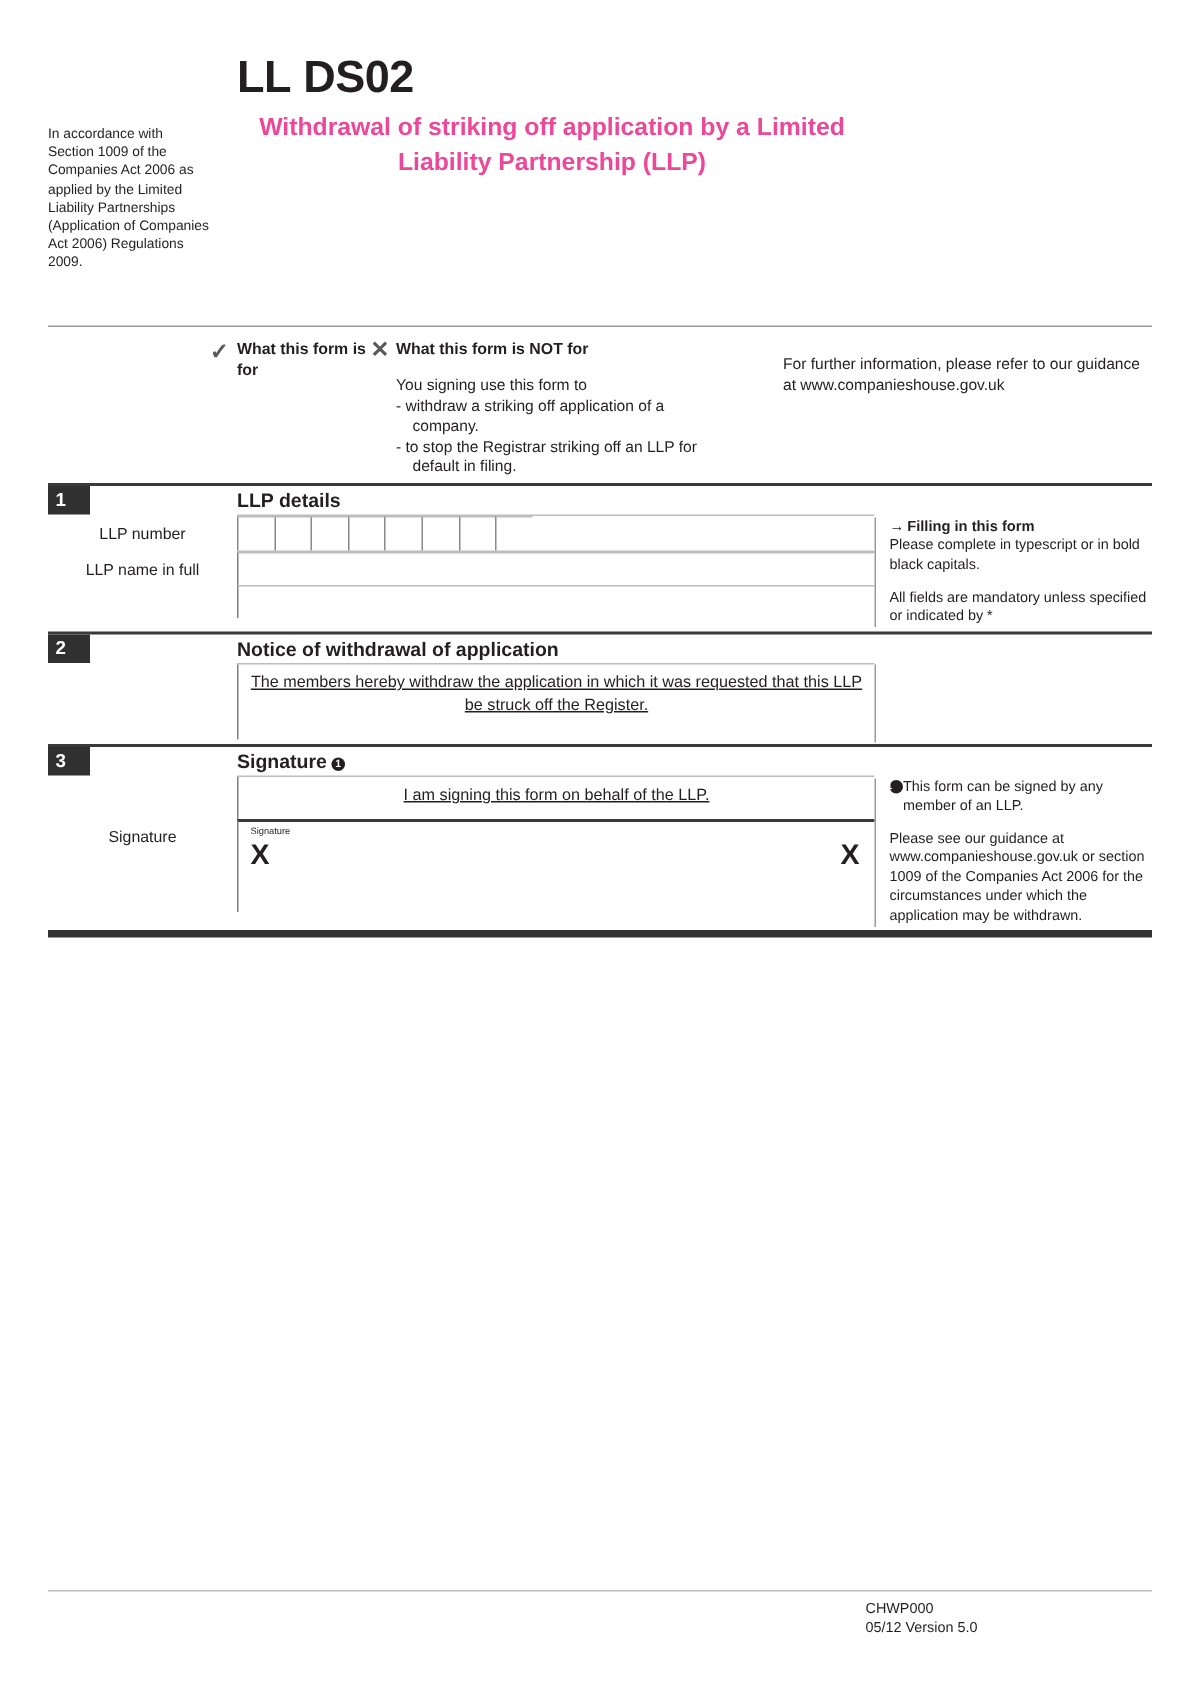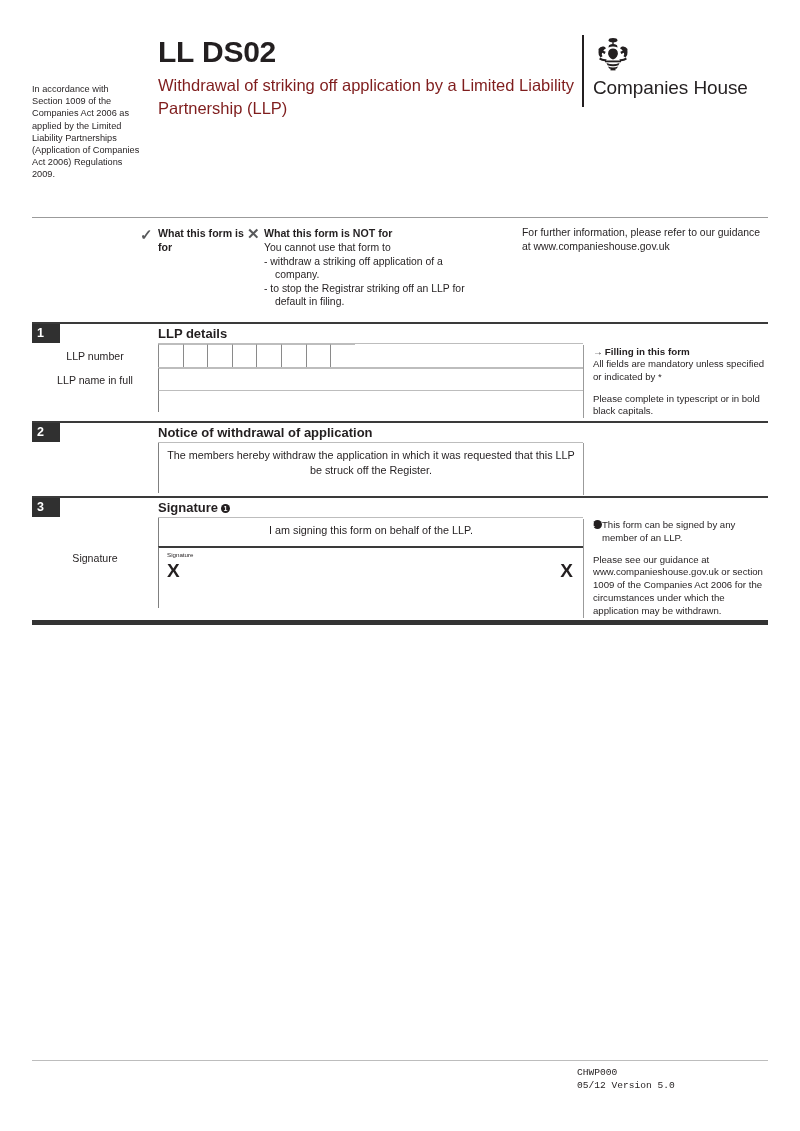--- a/index.html
+++ b/index.html
@@ -55,22 +55,23 @@
     letter-spacing: -0.3px;
     color: #231f20;
     white-space: nowrap;
   }
   .form-code .bold { font-weight: bold; }
   .form-code .light { font-weight: bold; }
   .form-title {
     margin-top: 5px;
     font-size: 16.5px;
     line-height: 23px;
-    font-weight: normal;
-    color: #7f1d1d;
+    font-weight: bold;
+    color: #ec4899;
+    text-align: center;
   }
 
   .ch-logo {
     position: absolute;
     right: 0;
     top: 0px;
     width: 186px;
     height: 72px;
     border-left: 2px solid #231f20;
     padding-left: 9px;
@@ -103,20 +104,21 @@
   .g-col.three { width: 290px; padding-left: 44px; }
   .g-head {
     font-size: 10.6px;
     font-weight: bold;
     line-height: 14px;
     margin-bottom: 1px;
   }
   .g-body {
     font-size: 10.4px;
     line-height: 13.6px;
+    margin-top: 11px;
   }
   .g-body .dash-item {
     display: block;
     padding-left: 11px;
     text-indent: -11px;
   }
   .g-mark {
     position: absolute;
     font-size: 15px;
     line-height: 15px;
@@ -179,20 +181,21 @@
     box-sizing: border-box;
     flex: none;
   }
   .row-field { flex: 1; position: relative; }
 
   .field-box {
     border-left: 1px solid #808080;
     border-top: 1px solid #bdbdbd;
     box-sizing: border-box;
     position: relative;
+    text-decoration: underline;
   }
   .field-box.h22 { height: 22px; }
 
   .boxes {
     display: flex;
   }
   .char-box {
     width: 24.6px;
     height: 23px;
     border-left: 1px solid #8a8a8a;
@@ -262,74 +265,54 @@
     position: absolute;
     left: 32px;
     top: 1060px;
     width: 736px;
   }
   .footer-text {
     margin-top: 6px;
     margin-left: 545px;
     font-size: 9.6px;
     line-height: 12.6px;
-    font-family: Liberation Mono, monospace;
   }
 </style>
 </head>
 <body>
 
 <div class="page">
 
   <div class="header">
 
     <div class="accordance">In accordance with Section 1009 of the Companies Act 2006 as applied by the Limited Liability Partnerships (Application of Companies Act 2006) Regulations 2009.</div>
 
     <div class="title-block">
       <div class="form-code">
         <span class="bold">LL</span>
         <span class="light">DS02</span>
       </div>
       <div class="form-title">Withdrawal of striking off application by a Limited Liability Partnership (LLP)</div>
     </div>
 
-    <div class="ch-logo">
-      <svg class="ch-crest" viewBox="0 0 40 34">
-        <g fill="#231f20">
-          <ellipse cx="20" cy="3.2" rx="4.4" ry="2.1"></ellipse>
-          <rect x="19.3" y="5" width="1.4" height="2.6"></rect>
-          <path d="M16 8.2 q4-2.4 8 0 l0.6 2.4 q-4.6-2-9.2 0 z"></path>
-          <path d="M20 11.4 q-3.4 0-4.6 3 -1 2.6 0.6 5.2 1.6 2.4 4 3 2.4-0.6 4-3 1.6-2.6 0.6-5.2 -1.2-3-4.6-3 z"></path>
-          <path d="M5.5 12 q2-3.2 5.4-2.4 1.6 0.4 2 1.8 -2 0.6-2.6 2.4 l2.4 1 -1 2.2 -2.6-1.2 q-0.8 1.8 0.4 3.4 l-2 1.4 q-2.4-2.6-2-5.4 0.2-1.8 0-3.2 z"></path>
-          <path d="M34.5 12 q-2-3.2-5.4-2.4 -1.6 0.4-2 1.8 2 0.6 2.6 2.4 l-2.4 1 1 2.2 2.6-1.2 q0.8 1.8-0.4 3.4 l2 1.4 q2.4-2.6 2-5.4 -0.2-1.8 0-3.2 z"></path>
-          <path d="M7 20.5 q3 2 6.5 1.6 l-0.5 2 q-3.6 0.4-6.8-1.6 z"></path>
-          <path d="M33 20.5 q-3 2-6.5 1.6 l0.5 2 q3.6 0.4 6.8-1.6 z"></path>
-          <path d="M12 23.5 h16 v1.8 h-16 z"></path>
-          <path d="M13.5 26 q6.5 2.6 13 0 l-1 2.2 q-5.5 2-11 0 z"></path>
-          <path d="M15 29.4 q5 2 10 0 l-1.2 2 q-3.8 1.4-7.6 0 z"></path>
-          <path d="M17.5 32 h5 v1.4 h-5 z"></path>
-        </g>
-      </svg>
-      <div class="ch-name">Companies House</div>
-    </div>
   </div>
 
   <div class="rule-thin"></div>
 
   <div class="guidance">
     <div class="g-col one">
       <span class="g-mark tick">✓</span>
       <div class="g-head">What this form is for</div>
     </div>
 
     <div class="g-col two">
       <span class="g-mark cross">✕</span>
       <div class="g-head">What this form is NOT for</div>
       <div class="g-body">
-        <span>You cannot use that form to</span>
+        <span>You signing use this form to</span>
         <span class="dash-item">-  withdraw a striking off application of a company.</span>
         <span class="dash-item">-  to stop the Registrar striking off an LLP for default in filing.</span>
       </div>
     </div>
 
     <div class="g-col three">
       <div class="g-body">For further information, please refer to our guidance at www.companieshouse.gov.uk</div>
     </div>
   </div>
 
@@ -365,22 +348,22 @@
       <div class="row-field">
         <div class="field-box h22" style="width:425px;"></div>
         <div class="field-box h22" style="width:425px;"></div>
       </div>
     </div>
 
     <div class="notes-col" style="top:21px;">
       <div class="notes-head">
         <span class="arrow-glyph">→</span><span>Filling in this form</span>
       </div>
+      <p class="notes-p">Please complete in typescript or in bold black capitals.</p>
       <p class="notes-p">All fields are mandatory unless specified or indicated by *</p>
-      <p class="notes-p">Please complete in typescript or in bold black capitals.</p>
     </div>
   </div>
 
   <div class="rule-med" style="margin-top:9px;"></div>
   <div class="section" style="height:73px;">
     <div class="sec-bar">
       <div class="sec-num">2</div>
       <div class="sec-title">Notice of withdrawal of application</div>
     </div>
 

